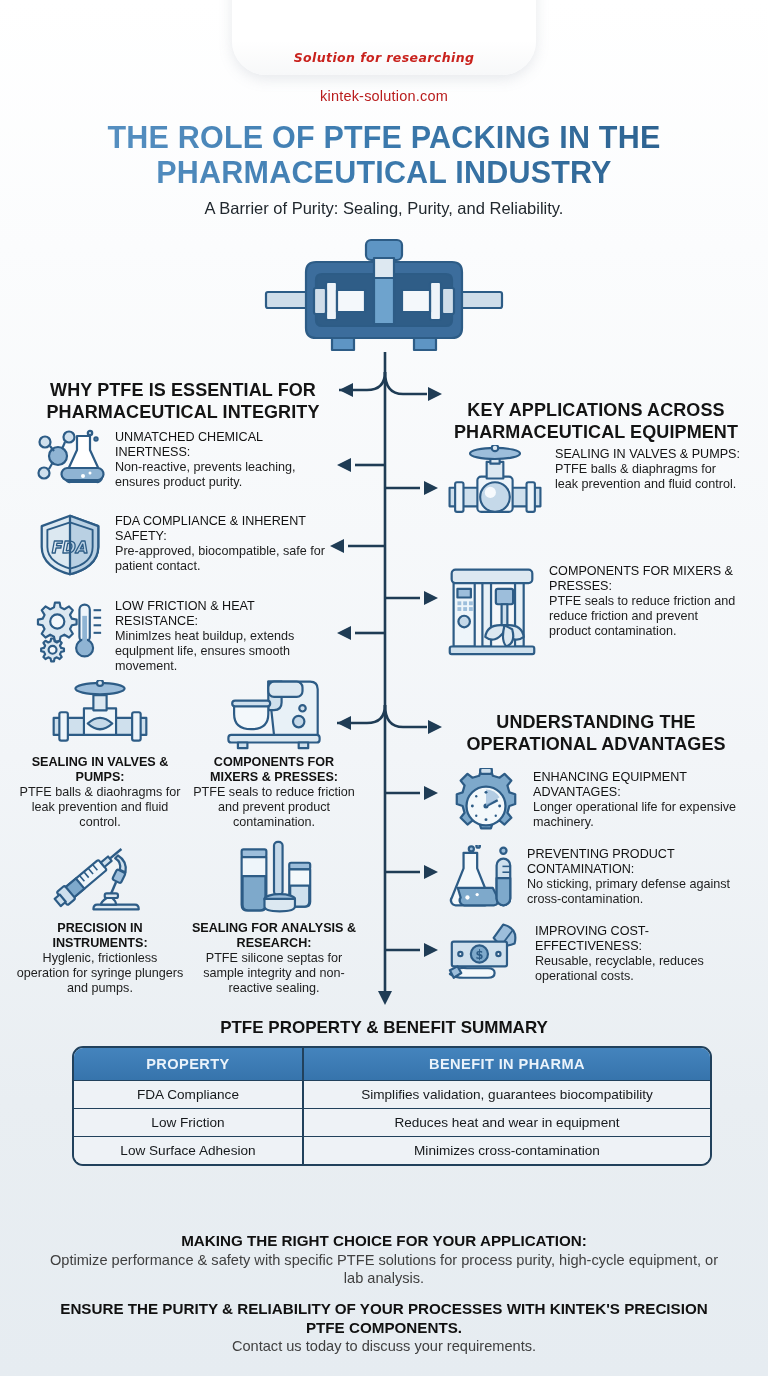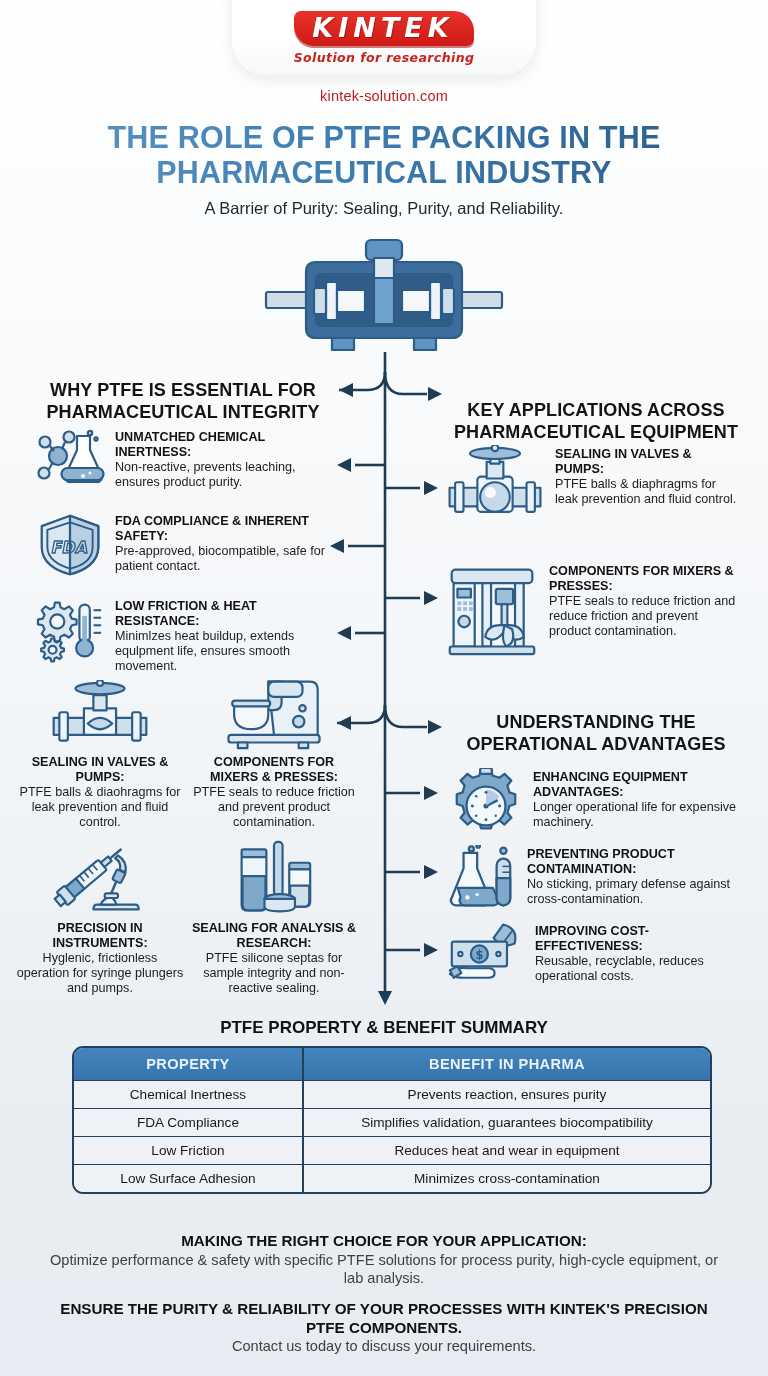--- a/index.html
+++ b/index.html
@@ -64,21 +64,21 @@
   
   .sec-head{
     position:absolute; font-size:18px; font-weight:bold; line-height:1.2;
     text-align:center; color:#141414; letter-spacing:.1px;
   }
 
   
   .row{ position:absolute; display:flex; gap:9px; align-items:flex-start; }
   .row .ico{ flex:0 0 auto; }
   .row .txt{ padding-top:2px; }
-  .row .t-title{ font-size:12.6px; font-weight:bold; line-height:1.19; color:#111; }
+  .row .t-title{ font-size:12.6px; font-weight:normal; line-height:1.19; color:#111; }
   .row .t-body{ font-size:12.6px; line-height:1.2; color:#1d1d1d; }
 
   
   .cell{ position:absolute; text-align:center; }
   .cell .ico{ display:flex; justify-content:center; }
   .cell .c-title{ font-size:12.6px; font-weight:bold; line-height:1.19; margin-top:3px; color:#111; }
   .cell .c-body{ font-size:12.6px; line-height:1.2; color:#1d1d1d; }
 
   
   .tbl-title{
@@ -109,23 +109,20 @@
   .foot{ position:absolute; left:44px; width:680px; text-align:center; }
   .foot .f-head{ font-size:15.2px; font-weight:bold; line-height:1.22; color:#101010; }
   .foot .f-body{ font-size:14.6px; line-height:1.26; color:#404040; }
   .foot.f1{ top:1232px; }
   .foot.f2{ top:1300px; }
 </style>
 </head>
 <body>
 
 <div class="logo-card">
-  <div class="logo-mark">
-    <span>KINTEK</span>
-  </div>
   <div class="logo-tag">Solution for researching</div>
 </div>
 <div class="site-url">kintek-solution.com</div>
 
 <div class="main-title">THE ROLE OF PTFE PACKING IN THE PHARMACEUTICAL INDUSTRY</div>
 <div class="subtitle">A Barrier of Purity: Sealing, Purity, and Reliability.</div>
 
 <div class="hero">
 <svg viewBox="0 0 260 120" width="260" height="120">
   <g stroke="#2d5c86" stroke-width="2.2" fill="none" stroke-linejoin="round">
@@ -472,24 +469,20 @@
 <div class="tbl">
   <table>
     <thead>
       <tr>
         <th>PROPERTY</th>
         <th>BENEFIT IN PHARMA</th>
       </tr>
     </thead>
     <tbody>
       <tr>
-        <td>Chemical Inertness</td>
-        <td>Prevents reaction, ensures purity</td>
-      </tr>
-      <tr>
         <td>FDA Compliance</td>
         <td>Simplifies validation, guarantees biocompatibility</td>
       </tr>
       <tr>
         <td>Low Friction</td>
         <td>Reduces heat and wear in equipment</td>
       </tr>
       <tr>
         <td>Low Surface Adhesion</td>
         <td>Minimizes cross-contamination</td>

